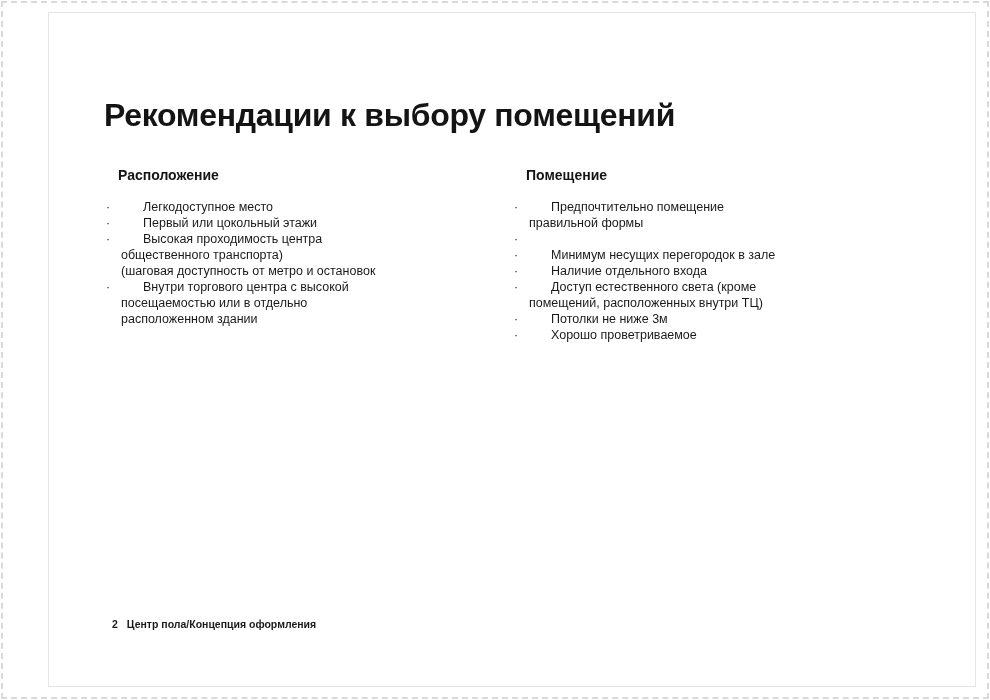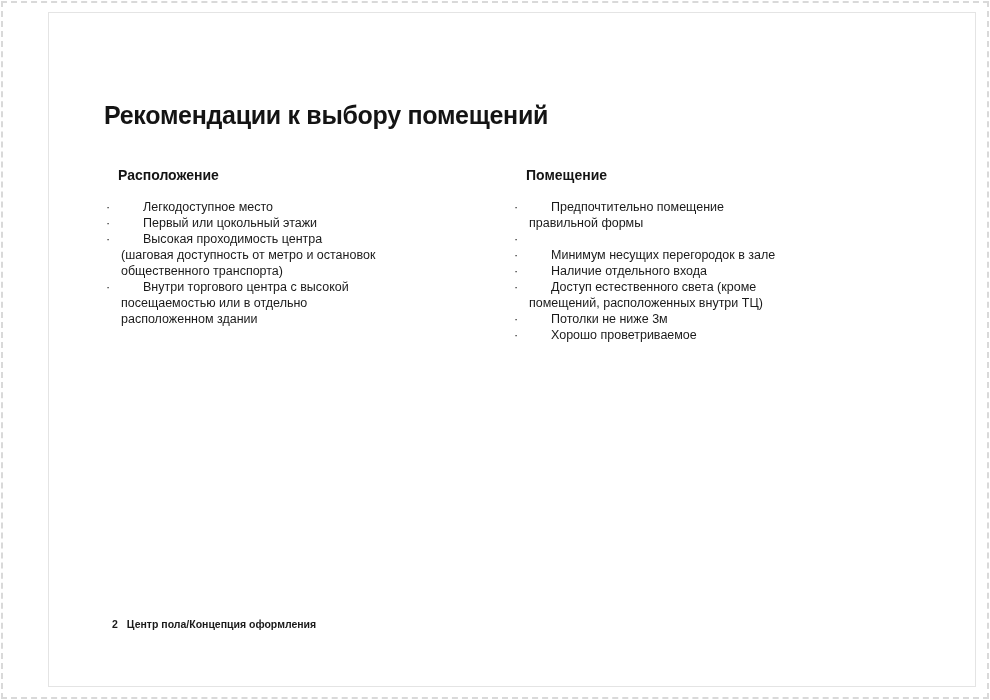--- a/index.html
+++ b/index.html
@@ -19,21 +19,21 @@
   .slide {
     position: absolute;
     left: 48px; top: 12px;
     width: 928px; height: 675px;
     background: #ffffff;
     border: 1px solid #e4e4e4;
   }
   .title {
     position: absolute;
     left: 55px; top: 88px;
-    font-size: 25px;
+    font-size: 32px;
     line-height: 28px;
     font-weight: bold;
     letter-spacing: -0.3px;
     color: #141414;
     white-space: nowrap;
   }
   .col {
     position: absolute;
     top: 154px;
     width: 340px;
@@ -97,25 +97,25 @@
         <div class="li">
     <span class="dot">·</span>
     <span class="txt">Первый или цокольный этажи</span>
   </div>
         <div class="li">
     <span class="dot">·</span>
     <span class="txt">Высокая проходимость центра</span>
   </div>
         <div class="li cont">
     
-    <span class="txt">(шаговая доступность от метро и остановок</span>
+    <span class="txt">общественного транспорта)</span>
   </div>
         <div class="li cont">
     
-    <span class="txt">общественного транспорта)</span>
+    <span class="txt">(шаговая доступность от метро и остановок</span>
   </div>
         <div class="li">
     <span class="dot">·</span>
     <span class="txt">Внутри торгового центра с высокой</span>
   </div>
         <div class="li cont">
     
     <span class="txt">посещаемостью или в отдельно</span>
   </div>
         <div class="li cont">

